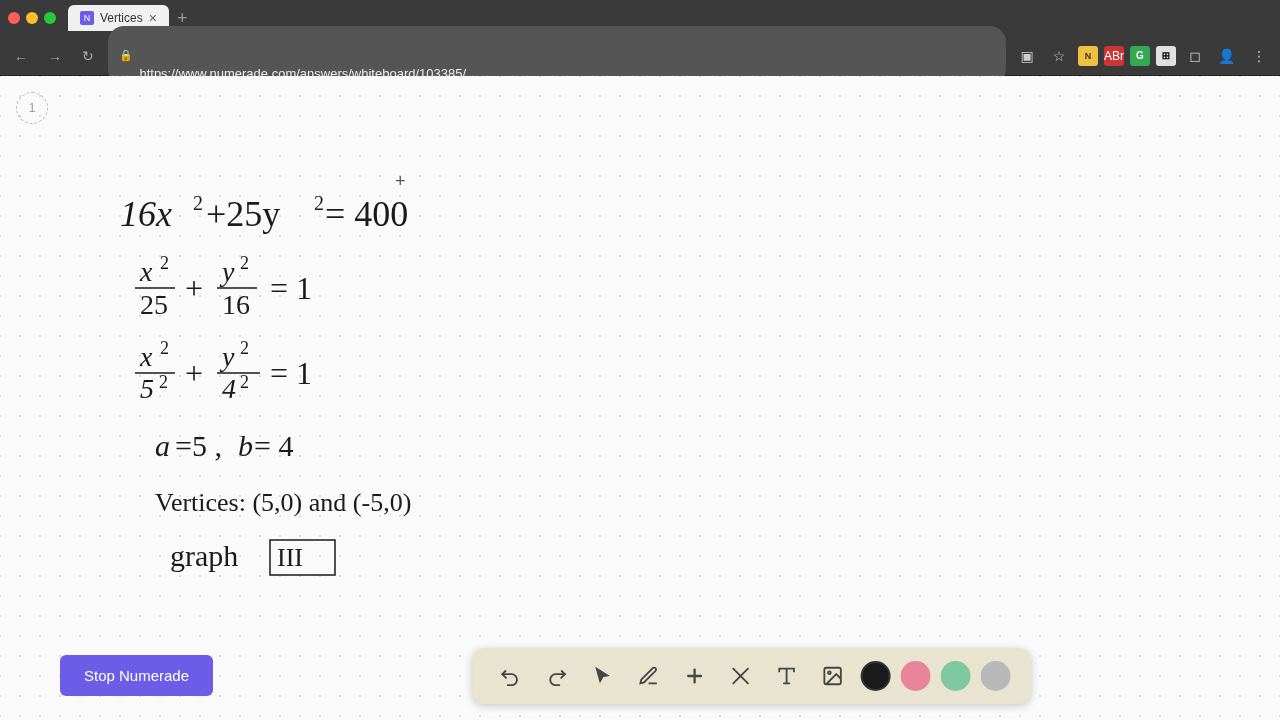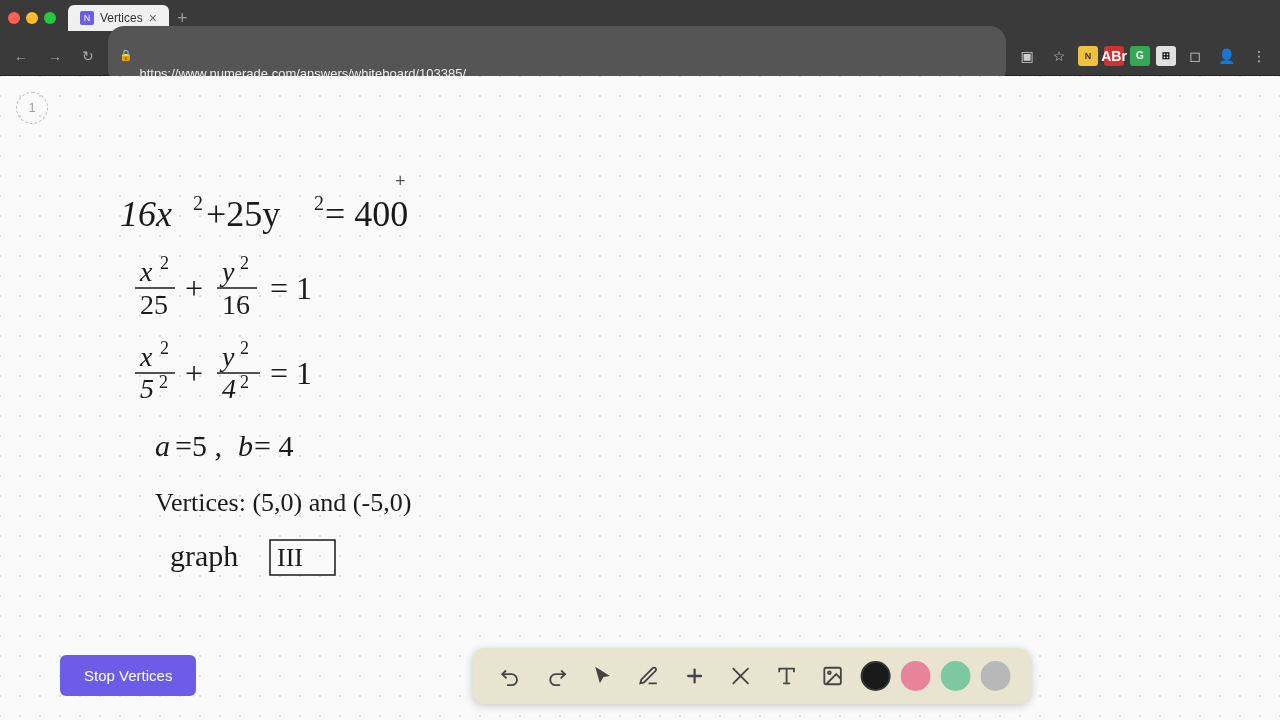--- a/index.html
+++ b/index.html
@@ -317,21 +317,21 @@
       <span class="lock-icon">🔒</span>
       <span class="address-text">https://www.numerade.com/answers/whiteboard/103385/</span>
     </div>
     <div class="browser-actions">
       <button class="browser-action-btn">▣</button>
       <button class="browser-action-btn">☆</button>
       <div class="ext-icon" style="background:#f0c040;">
         <span style="font-size:9px;font-weight:bold;color:#333;">N</span>
       </div>
       <div class="ext-icon" style="background:#cc3333;">
-        <span style="font-size:14px;font-weight:bold;color:white;">ABr</span>
+        <span style="font-size:12px;font-weight:normal;color:white;">ABr</span>
       </div>
       <div class="ext-icon" style="background:#34a853;">
         <span style="font-size:10px;color:white;">G</span>
       </div>
       <div class="ext-icon" style="background:#e0e0e0;">
         <span style="font-size:10px;">⊞</span>
       </div>
       <button class="browser-action-btn">◻</button>
       <button class="browser-action-btn">👤</button>
       <button class="browser-action-btn">⋮</button>
@@ -405,21 +405,21 @@
         <text x="85" y="345" class="hw" font-size="26">Vertices: (5,0) and (-5,0)</text>
 
         <text x="100" y="400" class="hw" font-size="30">graph </text>
 
         <rect x="200" y="374" width="65" height="35" fill="none" stroke="#1a1a1a" stroke-width="1.5"></rect>
         <text x="207" y="400" class="hw" font-size="26">III</text>
 
       </svg>
 
       <button class="stop-recording-btn">
-        <span>Stop Vertices</span>
+        <span>Stop Numerade</span>
       </button>
 
       <div class="toolbar">
 
         <button class="tool-btn">
           <svg width="22" height="22" viewBox="0 0 24 24" fill="none" stroke="#444" stroke-width="2" stroke-linecap="round">
             <path d="M3 10h10a6 6 0 0 1 0 12H9"></path>
             <polyline points="3 10 7 6 3 10 7 14"></polyline>
           </svg>
         </button>

